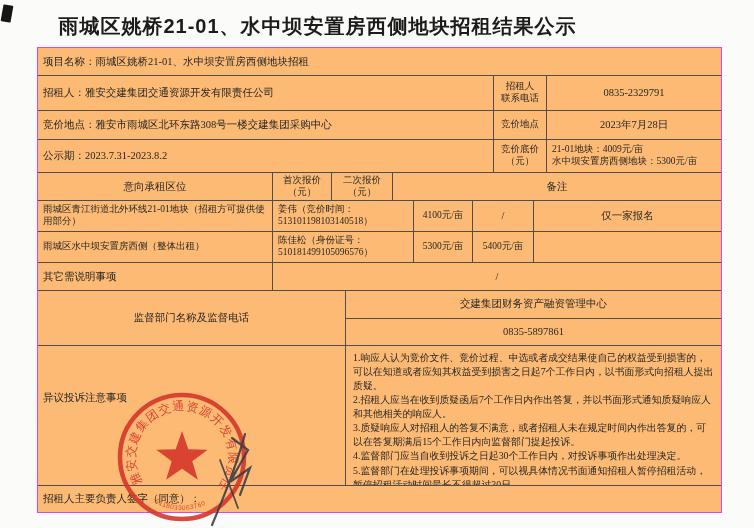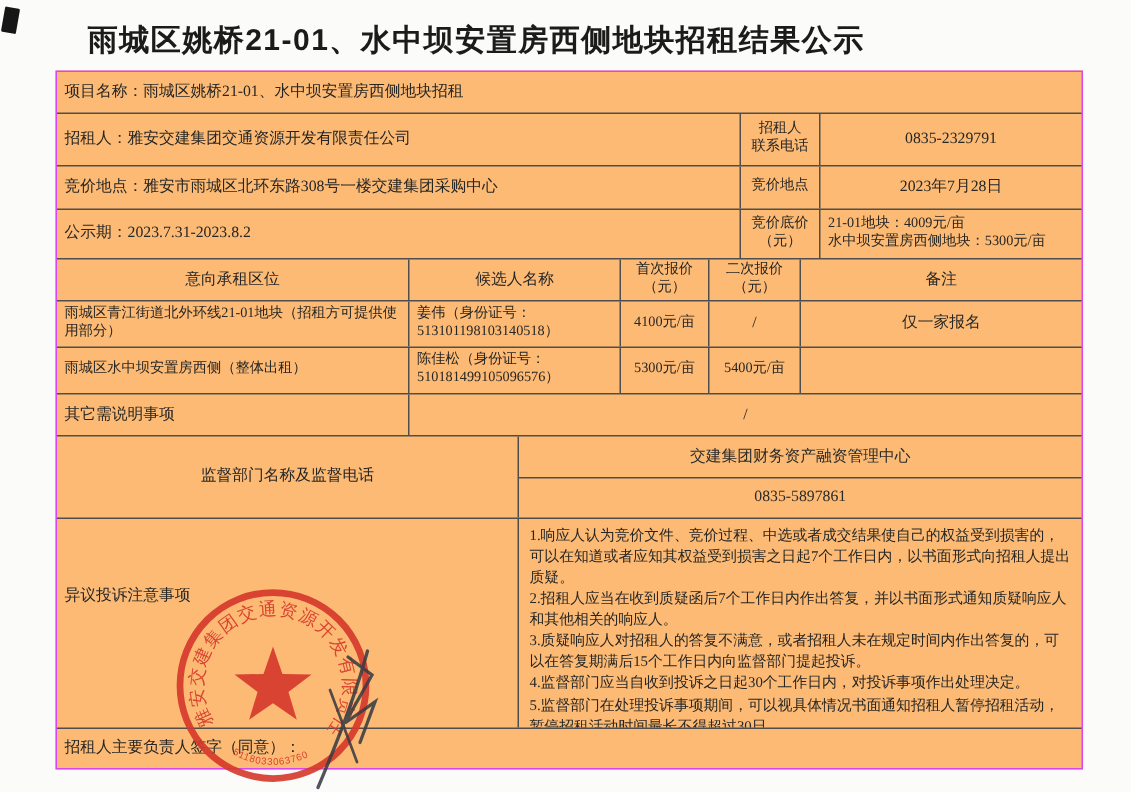--- a/index.html
+++ b/index.html
@@ -84,31 +84,30 @@
   <div class="row h33">
     <div class="cell wA1">公示期：2023.7.31-2023.8.2</div>
     <div class="cell wA2 cc pre small">竞价底价
 （元）</div>
     <div class="cell grow pre small">21-01地块：4009元/亩
 水中坝安置房西侧地块：5300元/亩</div>
   </div>
 
   <div class="row h28">
     <div class="cell wB1 cc">意向承租区位</div>
-    <div class="cell wB2 cc">候选人名称</div>
     <div class="cell wB3 cc pre small">首次报价
 （元）</div>
     <div class="cell wB4 cc pre small">二次报价
 （元）</div>
     <div class="cell grow cc">备注</div>
   </div>
 
   <div class="row h31">
     <div class="cell wB1 small">雨城区青江街道北外环线21-01地块（招租方可提供使用部分）</div>
-    <div class="cell wB2 small">姜伟（身份证号：513101198103140518）</div>
+    <div class="cell wB2 small">姜伟（竞价时间：513101198103140518）</div>
     <div class="cell wB3 cc small">4100元/亩</div>
     <div class="cell wB4 cc">/</div>
     <div class="cell grow cc">仅一家报名</div>
   </div>
 
   <div class="row h31">
     <div class="cell wB1 small">雨城区水中坝安置房西侧（整体出租）</div>
     <div class="cell wB2 small">陈佳松（身份证号：510181499105096576）</div>
     <div class="cell wB3 cc small">5300元/亩</div>
     <div class="cell wB4 cc small">5400元/亩</div>

